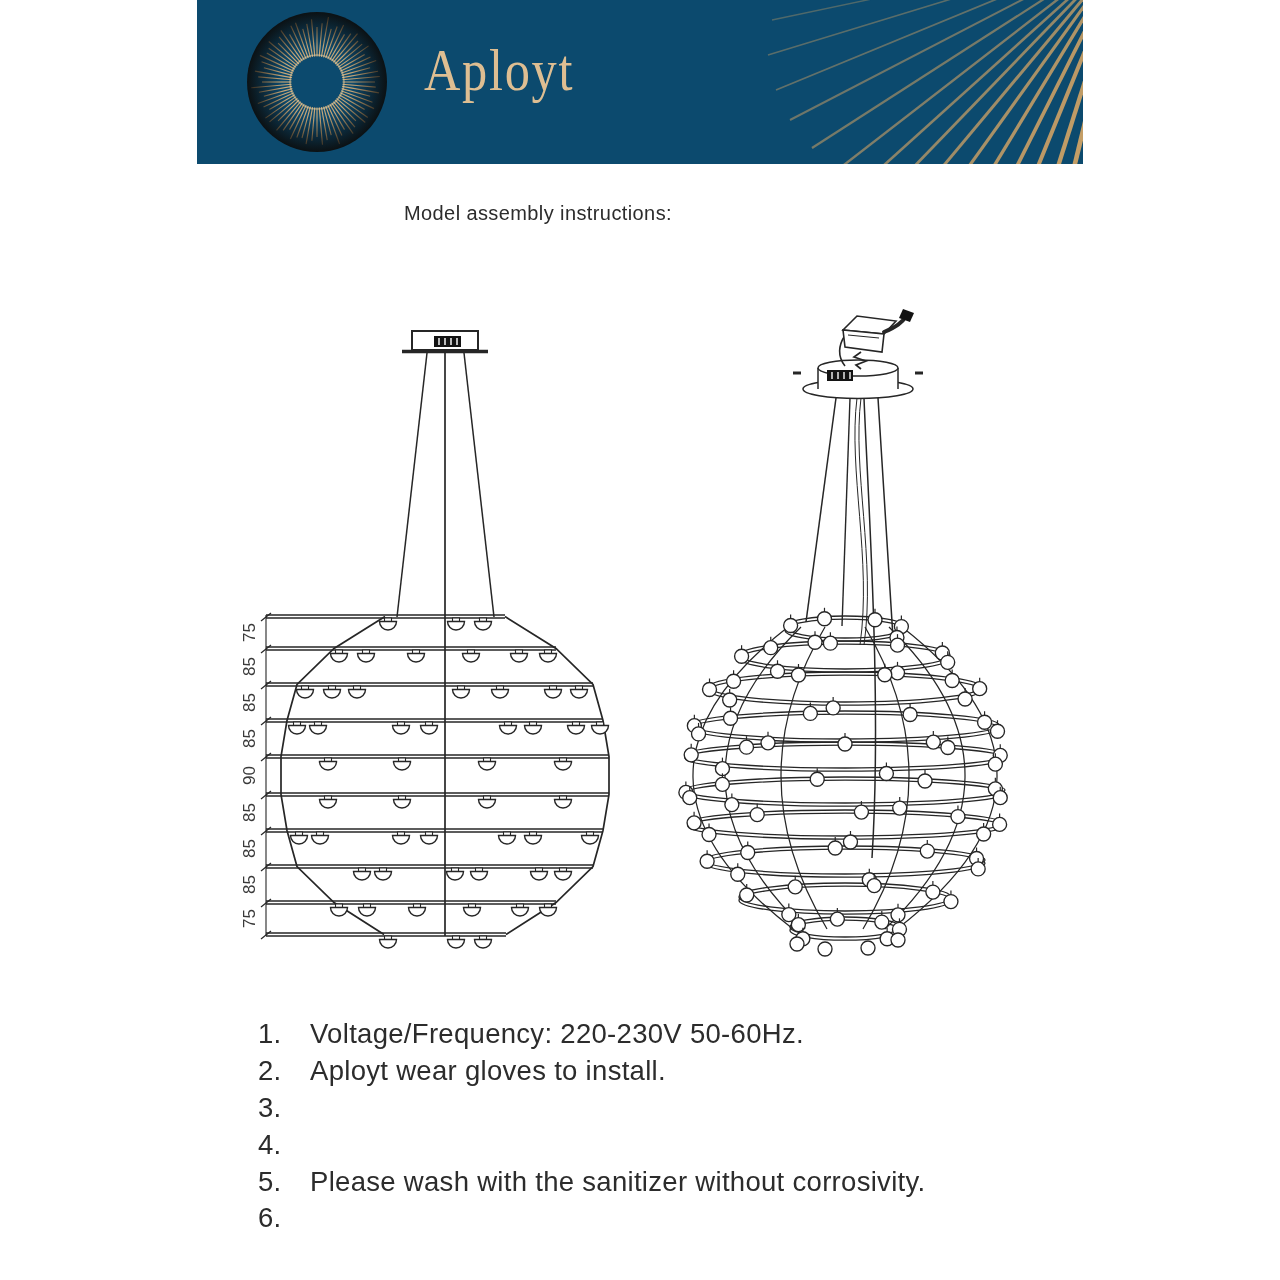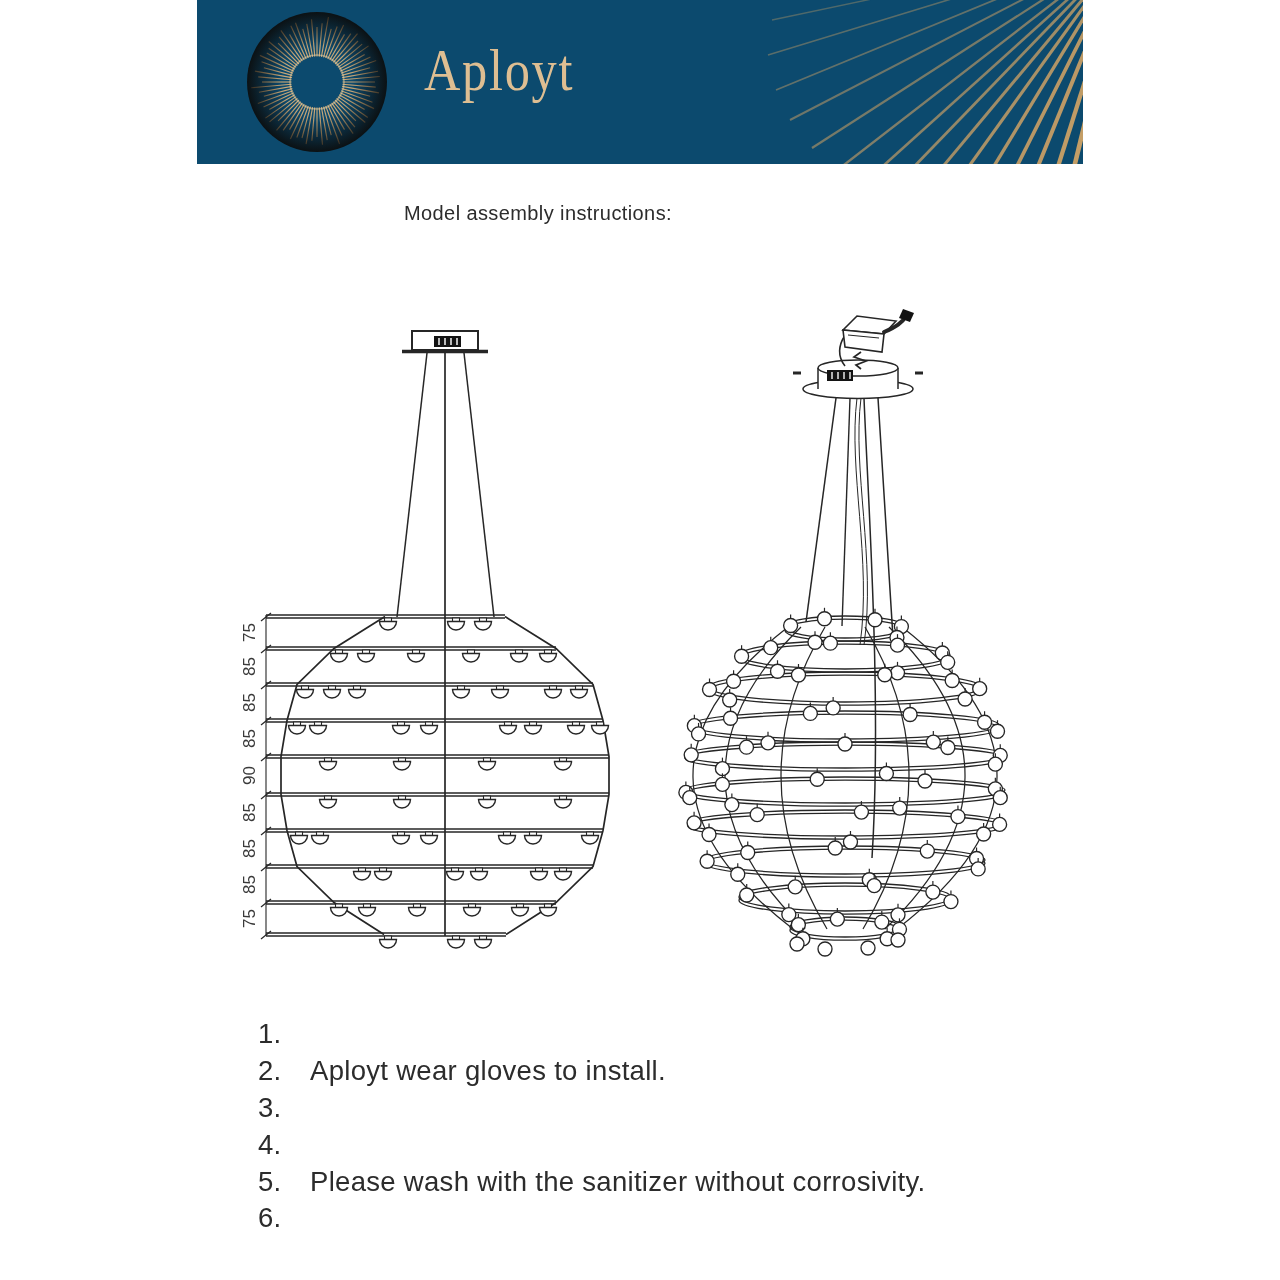--- a/index.html
+++ b/index.html
@@ -529,20 +529,21 @@
         <path d="M 884 332 C 896 327 902 323 907 315" fill="none" stroke="#262626" stroke-width="4" stroke-linecap="round"></path>
         <polygon points="903,309 914,313 910,322 899,318" fill="#131313"></polygon>
         <polyline points="861,352 854,357 866,361 856,365 861,369" fill="none" stroke="#262626" stroke-width="1.7"></polyline>
       </g>
     </g>
   </svg>
 
 <ol class="instructions">
   <li>
       <span class="num">1.</span>
+      <span class="txt">Voltage/Frequency: 220-230V 50-60Hz.</span>
     </li>
   <li>
       <span class="num">2.</span>
       <span class="txt">Aployt wear gloves to install.</span>
     </li>
   <li>
       <span class="num">3.</span>
     </li>
   <li>
       <span class="num">4.</span>

